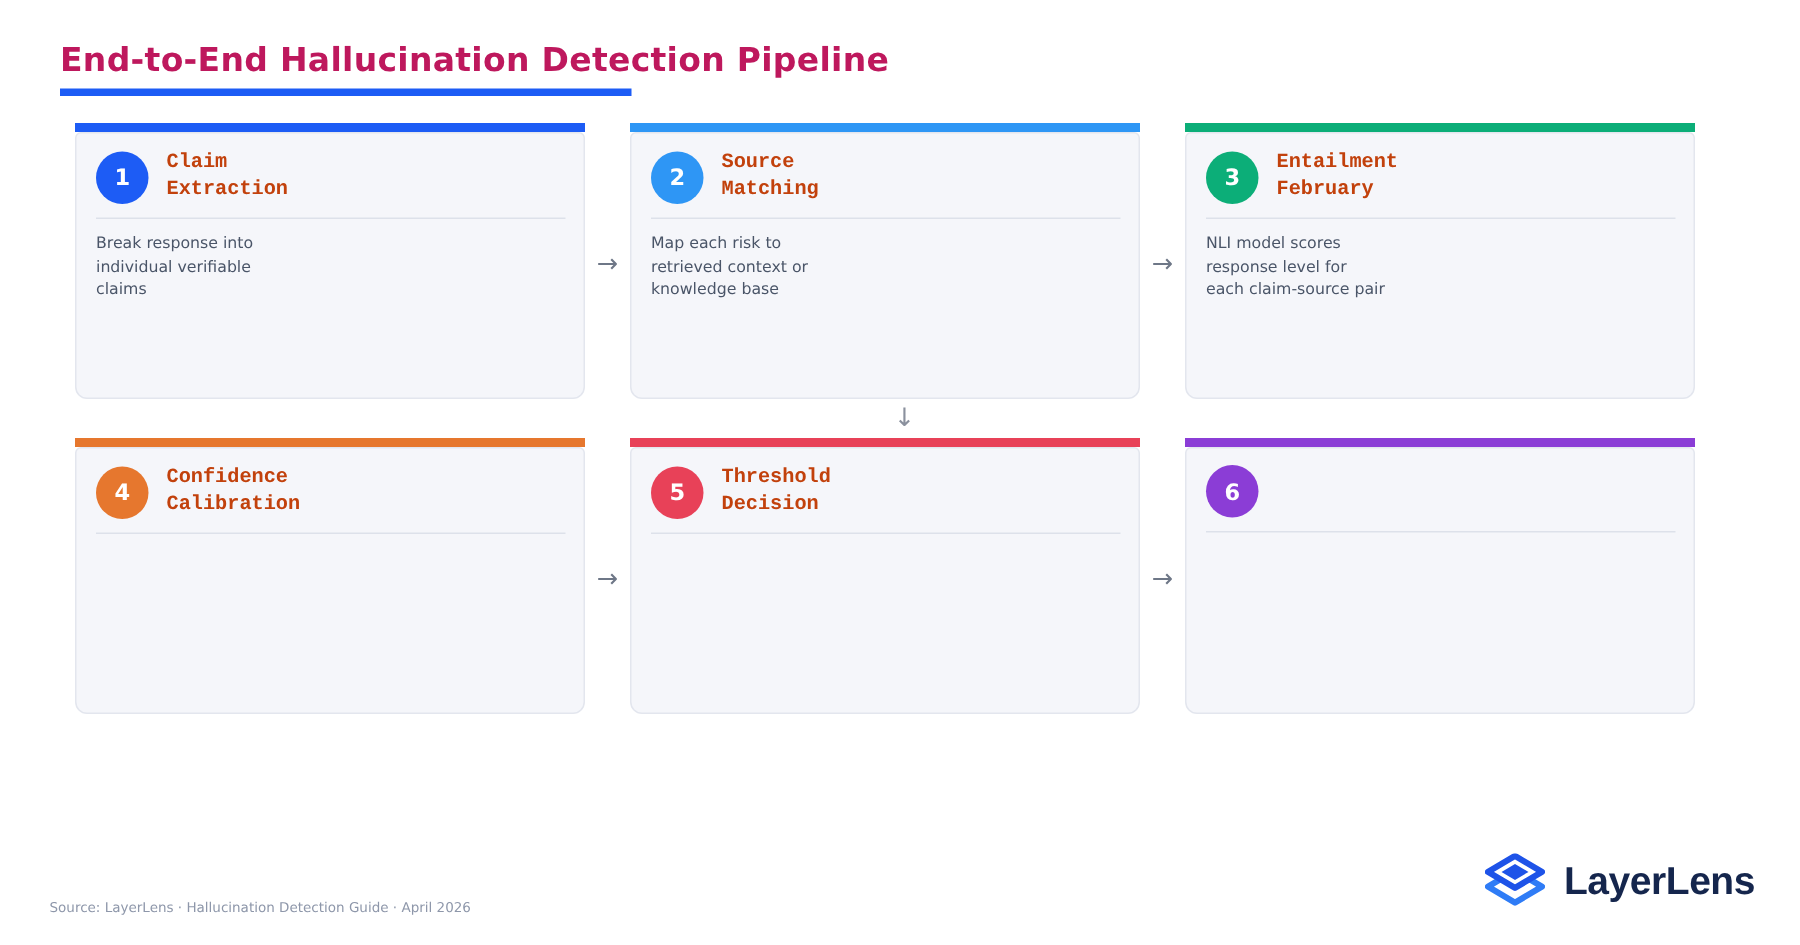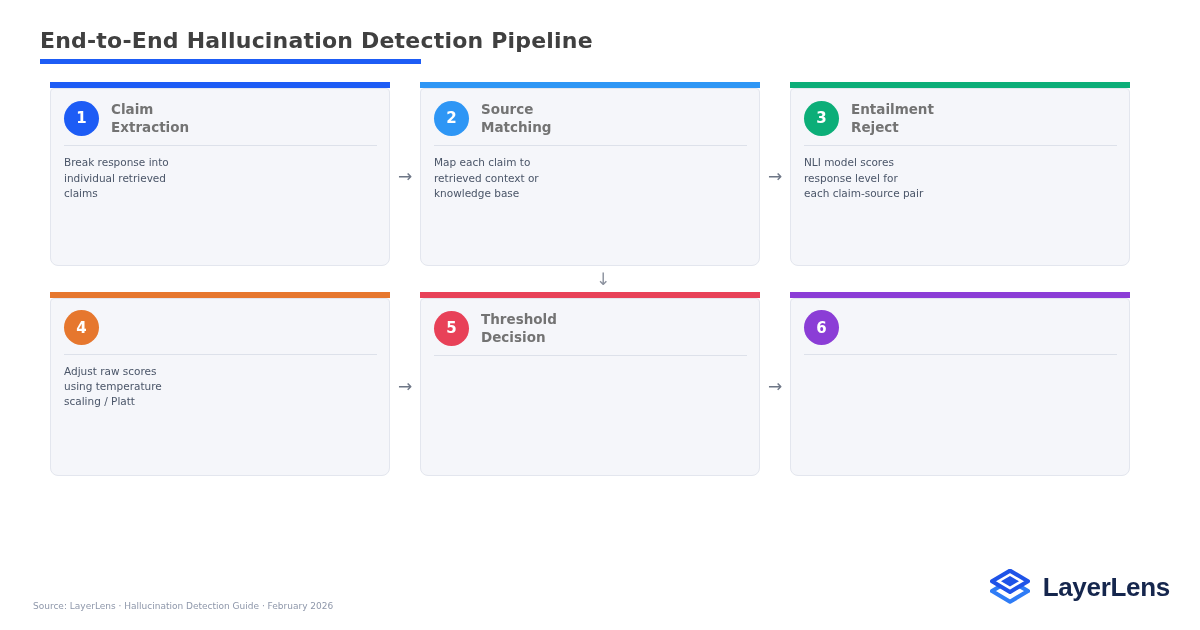--- a/index.html
+++ b/index.html
@@ -8,21 +8,21 @@
     font-family: "DejaVu Sans", "Liberation Sans", sans-serif;
     background: #ffffff;
     position: relative;
     overflow: hidden;
   }
   .stage { position: absolute; width: 1200px; height: 630px; top: 0; left: 0; }
 
   
   .page-title {
     position: absolute; left: 40px; top: 28px;
-    font-size: 22px; font-weight: bold; color: #404040;
+    font-size: 22px; font-weight: bold; color: #be185d;
     letter-spacing: 0.2px;
   }
   .title-underline {
     position: absolute; left: 40px; top: 59px;
     width: 381px; height: 5px; background: #1d5cf5;
   }
 
   
   .card {
     position: absolute; width: 340px; height: 184px;
@@ -40,22 +40,22 @@
     display: flex; align-items: center; gap: 12px;
     padding: 11px 16px 0 13px;
   }
   .step-circle {
     width: 35px; height: 35px; min-width: 35px;
     border-radius: 50%;
     display: flex; align-items: center; justify-content: center;
     color: #ffffff; font-size: 15px; font-weight: bold;
   }
   .card-title {
-    font-size: 13.5px; font-weight: bold; color: #737373;
-    line-height: 1.35; white-space: pre-line;
+    font-size: 13.5px; font-weight: bold; color: #c2410c;
+    line-height: 1.35; white-space: pre-line; font-family: Liberation Mono, monospace;
   }
   .card-divider {
     margin: 9px 12px 0 13px;
     border-top: 1px solid #dde1ea;
   }
   .card-desc {
     padding: 9px 16px 0 13px;
     font-size: 10.5px; color: #4a5568;
     line-height: 1.45; white-space: pre-line;
   }
@@ -98,77 +98,76 @@
     <div class="card-body">
       <div class="card-header">
         <div class="step-circle" style="background-color: rgb(29, 92, 245);">
           <span>1</span>
         </div>
         <div class="card-title">Claim
 Extraction</div>
       </div>
       <div class="card-divider"></div>
       <div class="card-desc">Break response into
-individual retrieved
+individual verifiable
 claims</div>
     </div>
   </div>
 
   <div class="arrow-right" style="left:390px; top:166px;">→</div>
 
   <div class="card" style="left:420px; top:82px;">
     <div class="card-bar" style="background-color: rgb(46, 150, 245);"></div>
     <div class="card-body">
       <div class="card-header">
         <div class="step-circle" style="background-color: rgb(46, 150, 245);">
           <span>2</span>
         </div>
         <div class="card-title">Source
 Matching</div>
       </div>
       <div class="card-divider"></div>
-      <div class="card-desc">Map each claim to
+      <div class="card-desc">Map each risk to
 retrieved context or
 knowledge base</div>
     </div>
   </div>
 
   <div class="arrow-right" style="left:760px; top:166px;">→</div>
 
   <div class="card" style="left:790px; top:82px;">
     <div class="card-bar" style="background-color: rgb(12, 174, 120);"></div>
     <div class="card-body">
       <div class="card-header">
         <div class="step-circle" style="background-color: rgb(12, 174, 120);">
           <span>3</span>
         </div>
         <div class="card-title">Entailment
-Reject</div>
+February</div>
       </div>
       <div class="card-divider"></div>
       <div class="card-desc">NLI model scores
 response level for
 each claim-source pair</div>
     </div>
   </div>
 
   <div class="arrow-down" style="left:588px; top:269px;">↓</div>
 
   <div class="card" style="left:50px; top:292px;">
     <div class="card-bar" style="background-color: rgb(230, 119, 46);"></div>
     <div class="card-body">
       <div class="card-header">
         <div class="step-circle" style="background-color: rgb(230, 119, 46);">
           <span>4</span>
         </div>
-      </div>
-      <div class="card-divider"></div>
-      <div class="card-desc">Adjust raw scores
-using temperature
-scaling / Platt</div>
+        <div class="card-title">Confidence
+Calibration</div>
+      </div>
+      <div class="card-divider"></div>
     </div>
   </div>
 
   <div class="arrow-right" style="left:390px; top:376px;">→</div>
 
   <div class="card" style="left:420px; top:292px;">
     <div class="card-bar" style="background-color: rgb(232, 65, 88);"></div>
     <div class="card-body">
       <div class="card-header">
         <div class="step-circle" style="background-color: rgb(232, 65, 88);">
@@ -188,21 +187,21 @@
     <div class="card-body">
       <div class="card-header">
         <div class="step-circle" style="background-color: rgb(139, 61, 214);">
           <span>6</span>
         </div>
       </div>
       <div class="card-divider"></div>
     </div>
   </div>
 
-  <div class="source-line">Source: LayerLens · Hallucination Detection Guide · February 2026</div>
+  <div class="source-line">Source: LayerLens · Hallucination Detection Guide · April 2026</div>
 
   <div class="brand">
     <svg width="40" height="36" viewBox="0 0 48 44">
       <polygon points="24,14 46,27 24,40 2,27" fill="none" stroke-width="5" stroke-linejoin="round" style="stroke: rgb(47, 124, 246);"></polygon>
       <polygon points="24,2 46,15 24,28 2,15" fill="#ffffff" stroke-width="5" stroke-linejoin="round" style="stroke: rgb(30, 83, 232);"></polygon>
       <polygon points="24,8.5 35,15 24,21.5 13,15" style="fill: rgb(30, 83, 232);"></polygon>
     </svg>
     <span class="brand-name">LayerLens</span>
   </div>
 

